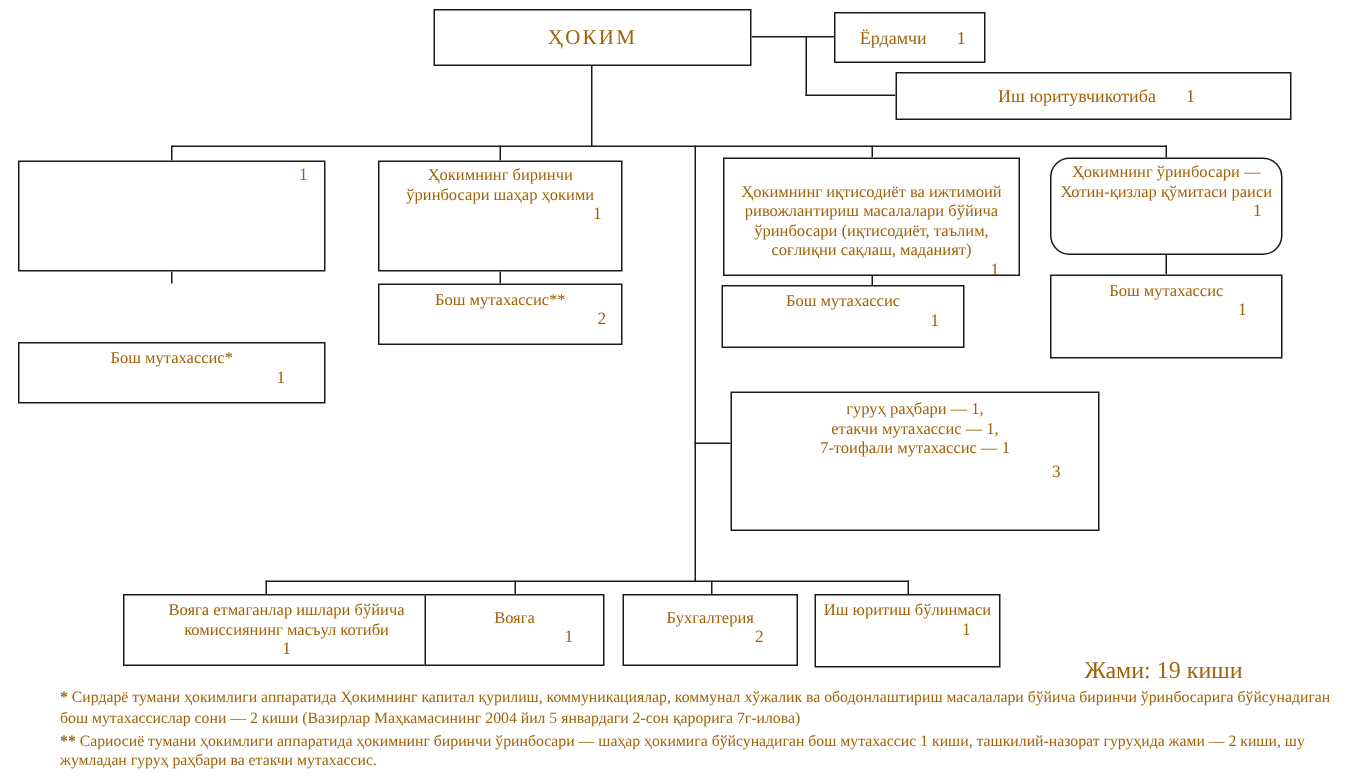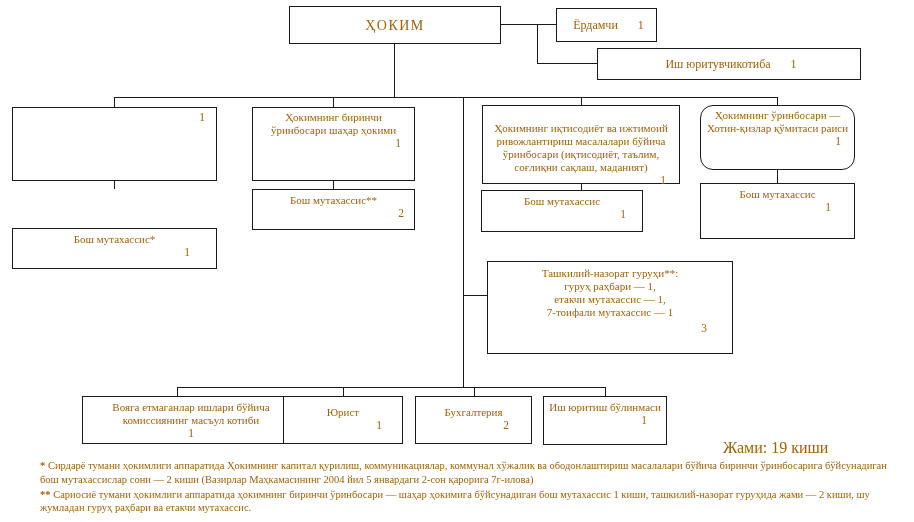--- a/index.html
+++ b/index.html
@@ -147,34 +147,33 @@
     <div class="lbl">Бош мутахассис</div>
     <div class="cnt">1</div>
   </div>
 
   <div class="node" id="bm4">
     <div class="lbl">Бош мутахассис</div>
     <div class="cnt">1</div>
   </div>
 
   <div class="node" id="tash">
-    <div class="lbl">Ташкилий-назорат гуруҳи**:</div>
     <div class="lbl">гуруҳ раҳбари — 1,</div>
     <div class="lbl">етакчи мутахассис — 1,</div>
     <div class="lbl">7-тоифали мутахассис — 1</div>
     <div class="cnt">3</div>
   </div>
 
   <div class="node" id="b1">
     <div class="lbl">Вояга етмаганлар ишлари бўйича комиссиянинг масъул котиби</div>
     <div class="cnt">1</div>
   </div>
 
   <div class="node" id="b2">
-    <div class="lbl">Юрист</div>
+    <div class="lbl">Вояга</div>
     <div class="cnt">1</div>
   </div>
 
   <div class="node" id="b3">
     <div class="lbl">Бухгалтерия</div>
     <div class="cnt">2</div>
   </div>
 
   <div class="node" id="b4">
     <div class="lbl">Иш юритиш бўлинмаси</div>

